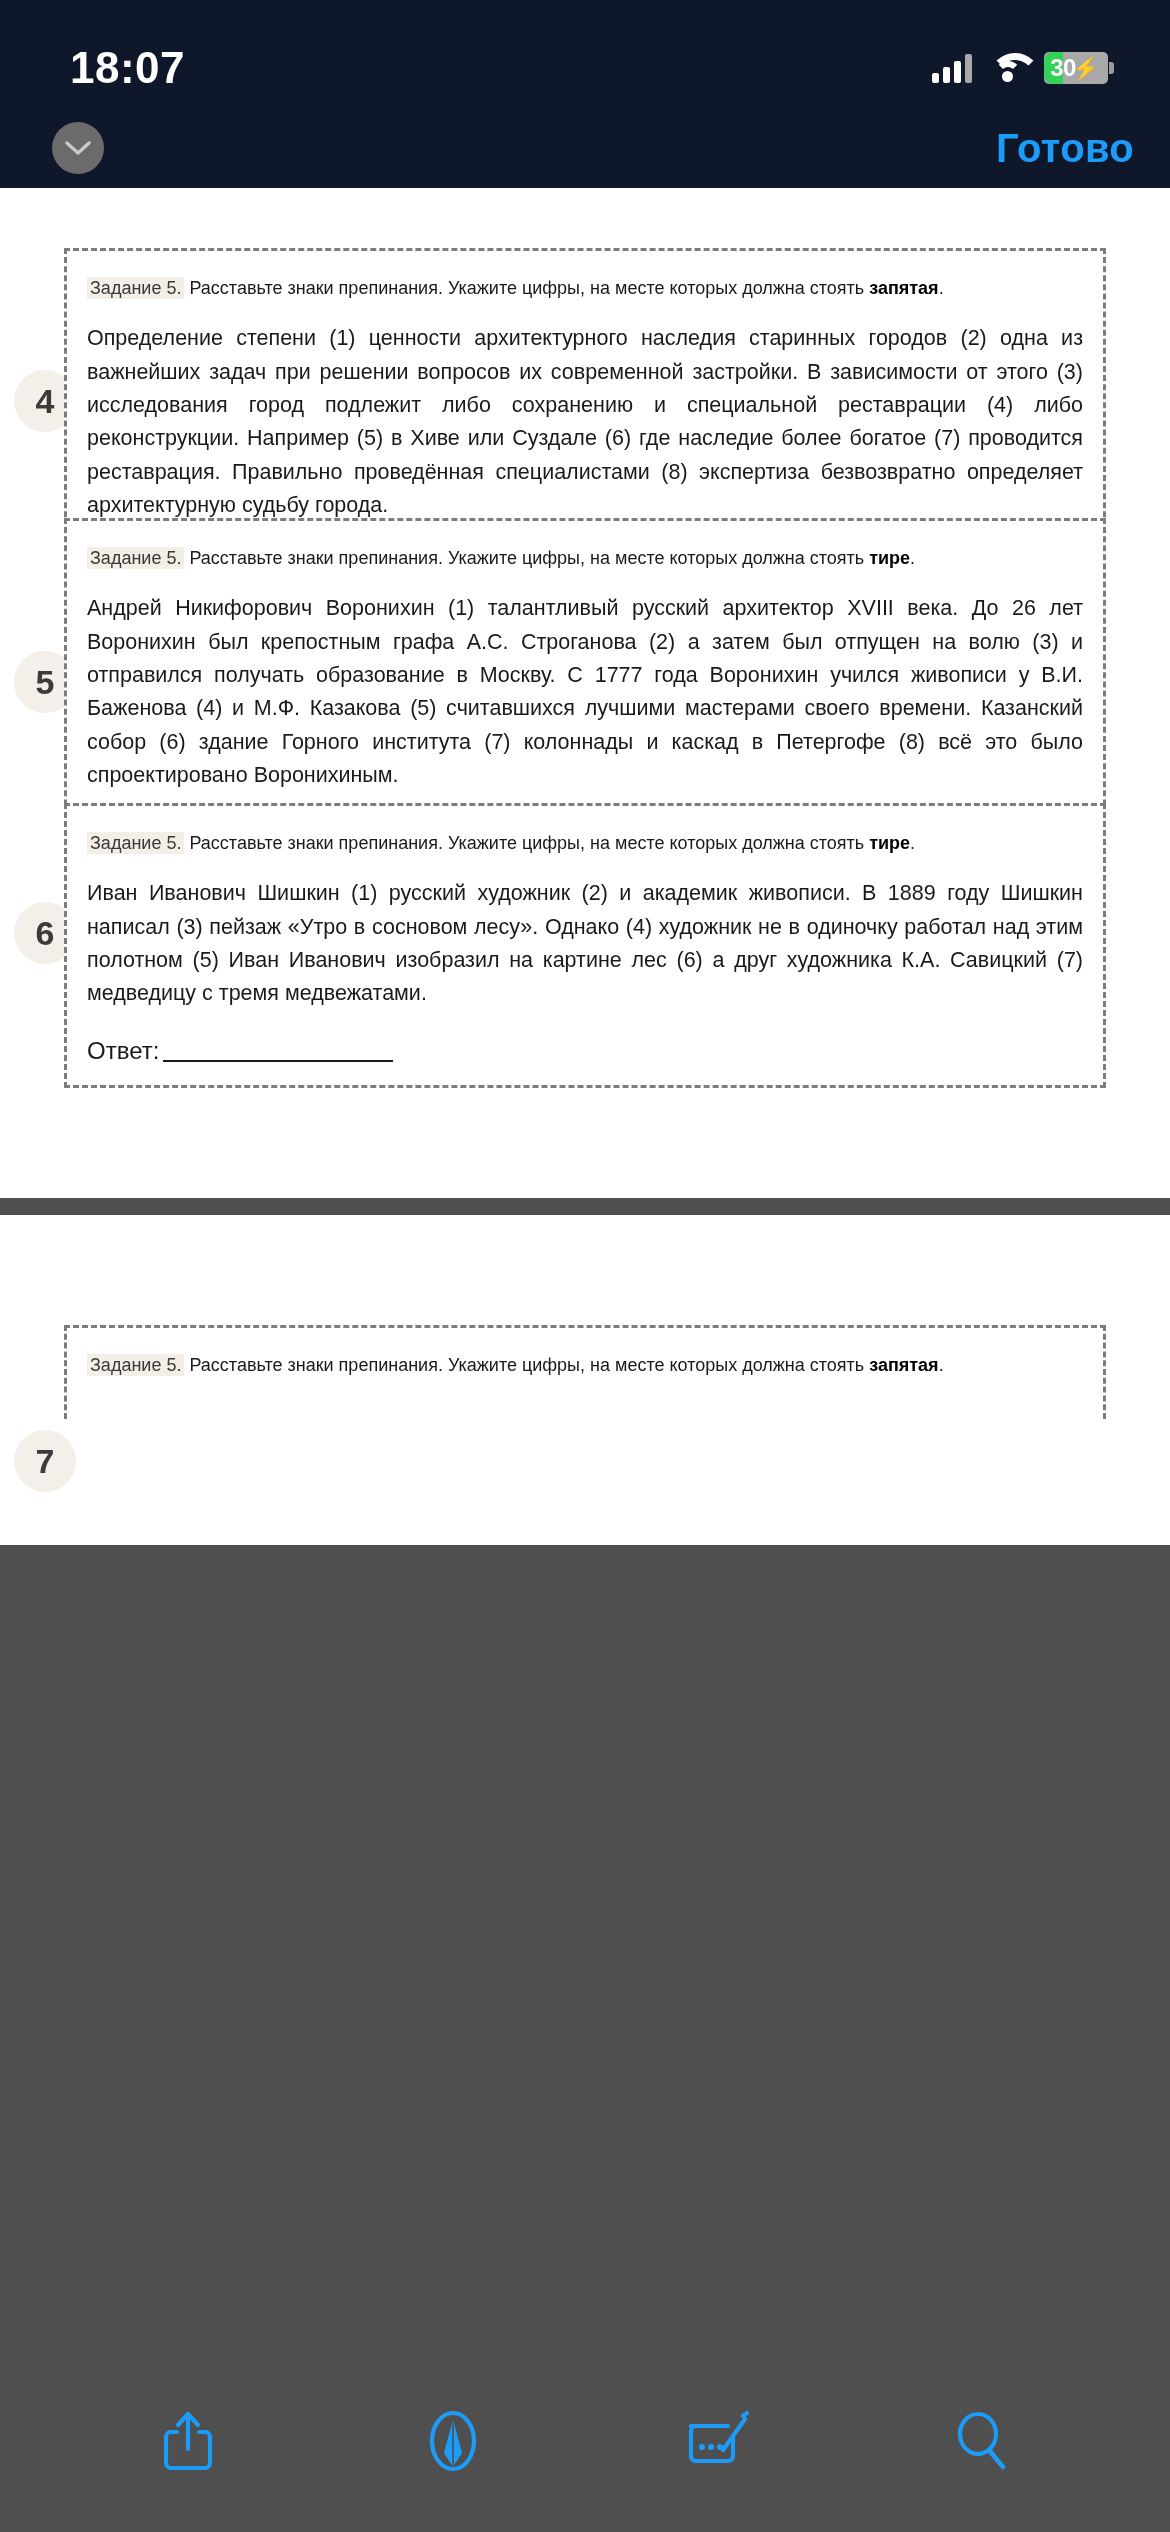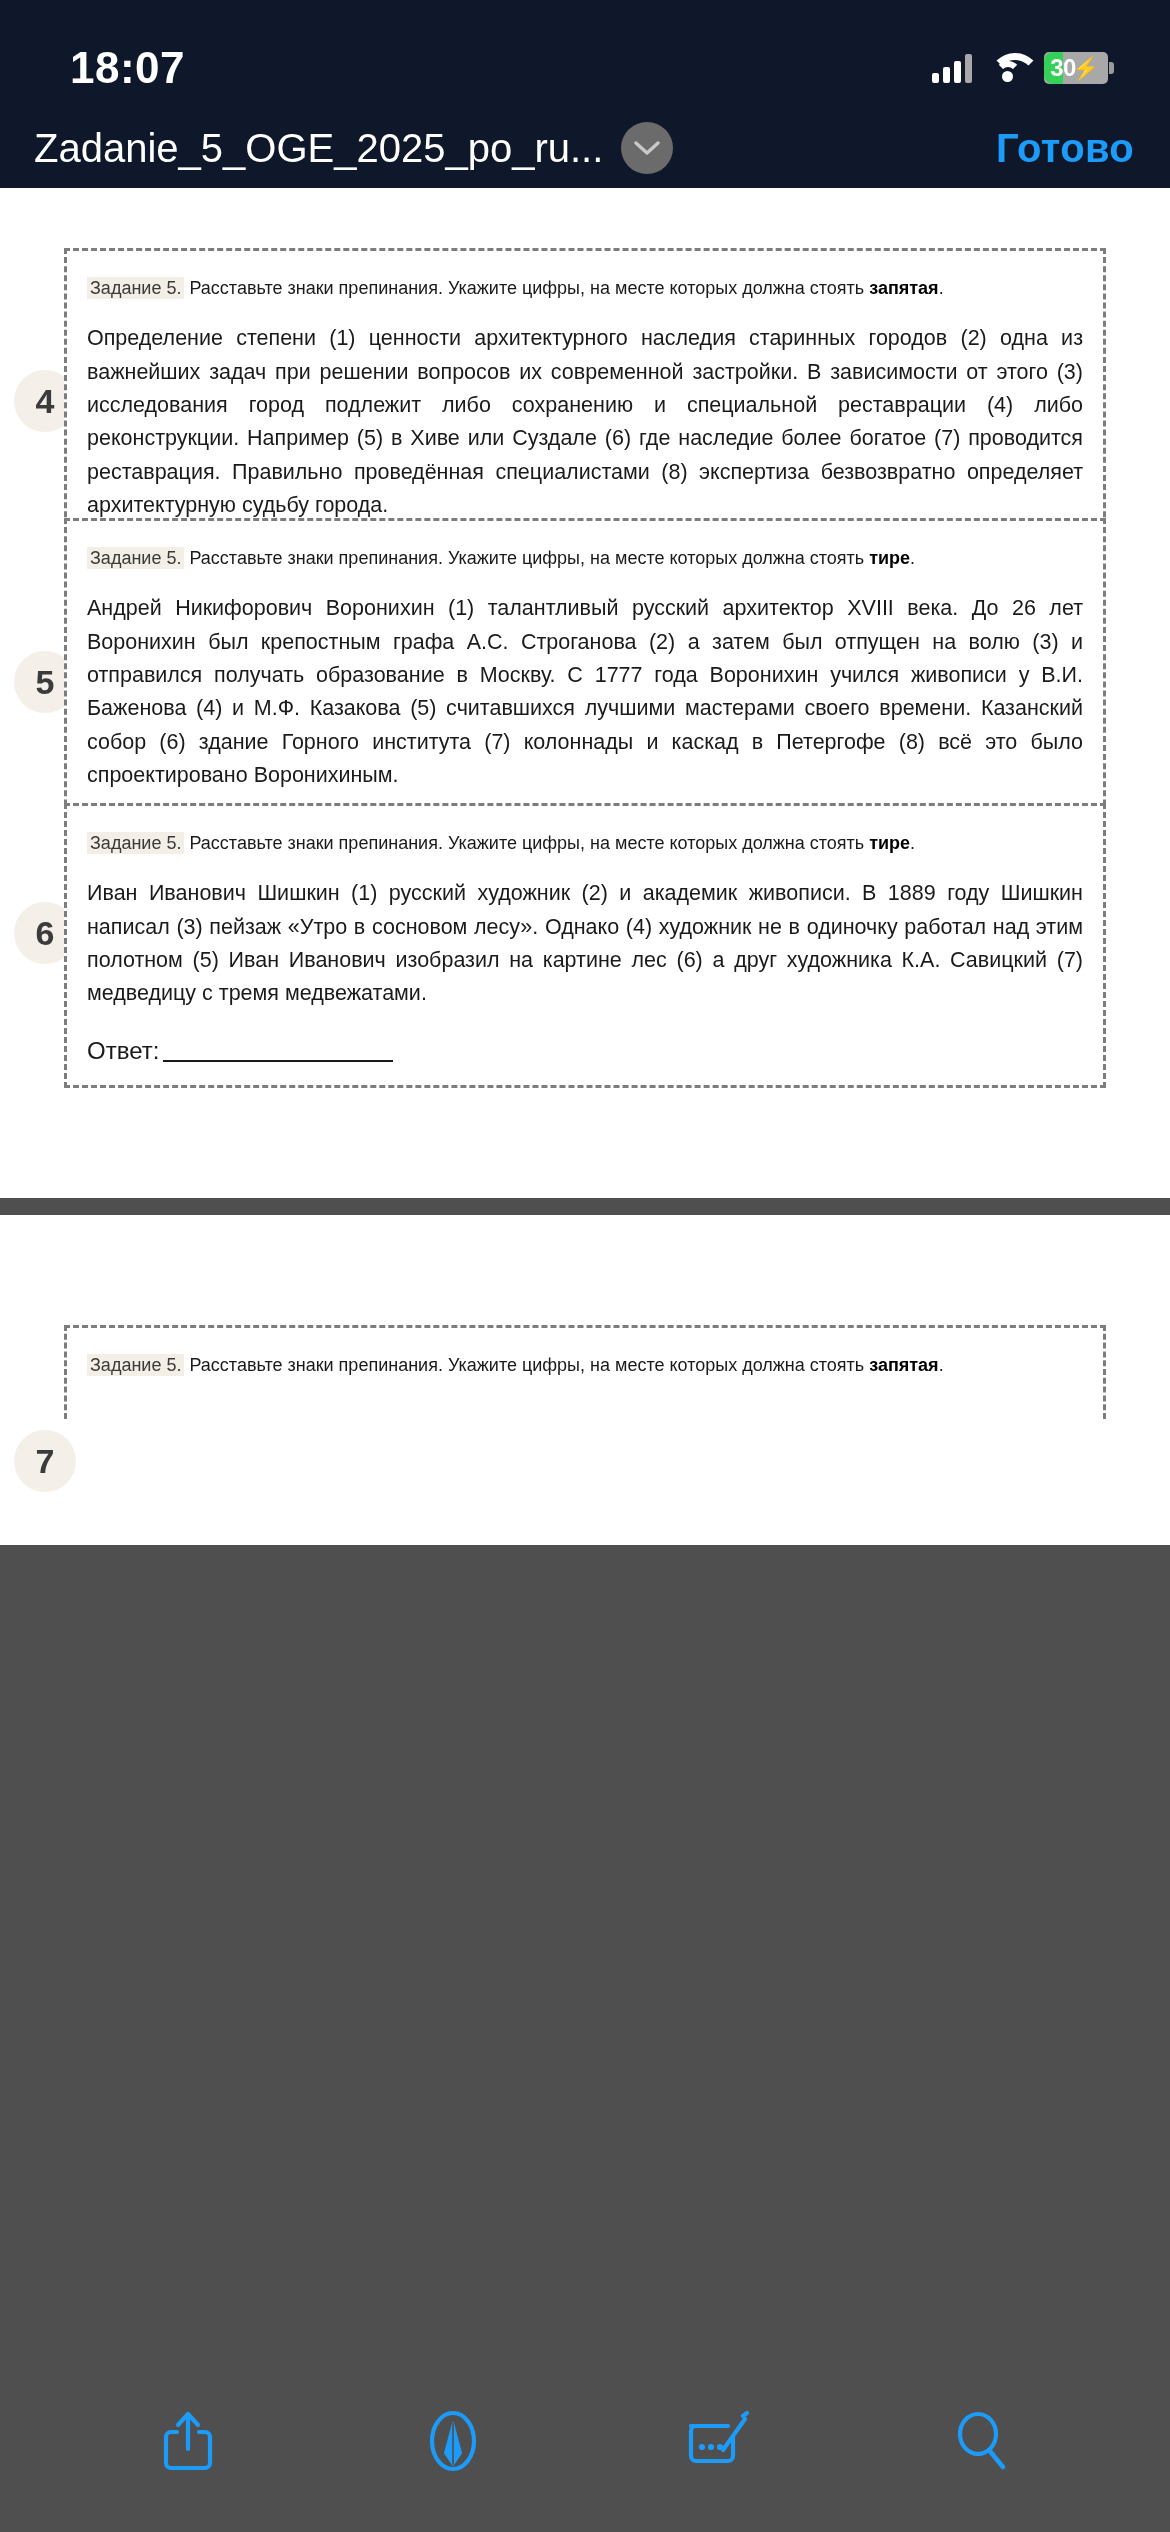--- a/index.html
+++ b/index.html
@@ -192,21 +192,20 @@
         <div class="fill"></div>
         <div class="nub"></div>
         <div class="lvl">
           <span>30</span><span class="bolt">⚡</span>
         </div>
       </div>
     </div>
   </div>
 
   <div class="navbar">
-    <div class="doc-title">Zadanie_5_OGE_2025_po_ru...</div>
     <div class="chevron-btn">
       <svg width="26" height="16" viewBox="0 0 26 16">
         <path d="M2 3 L13 13 L24 3" fill="none" stroke="#c9c9c9" stroke-width="3.4" stroke-linecap="round" stroke-linejoin="round"></path>
       </svg>
     </div>
     <div class="done-btn">Готово</div>
   </div>
 
   <div class="doc-area">
 

